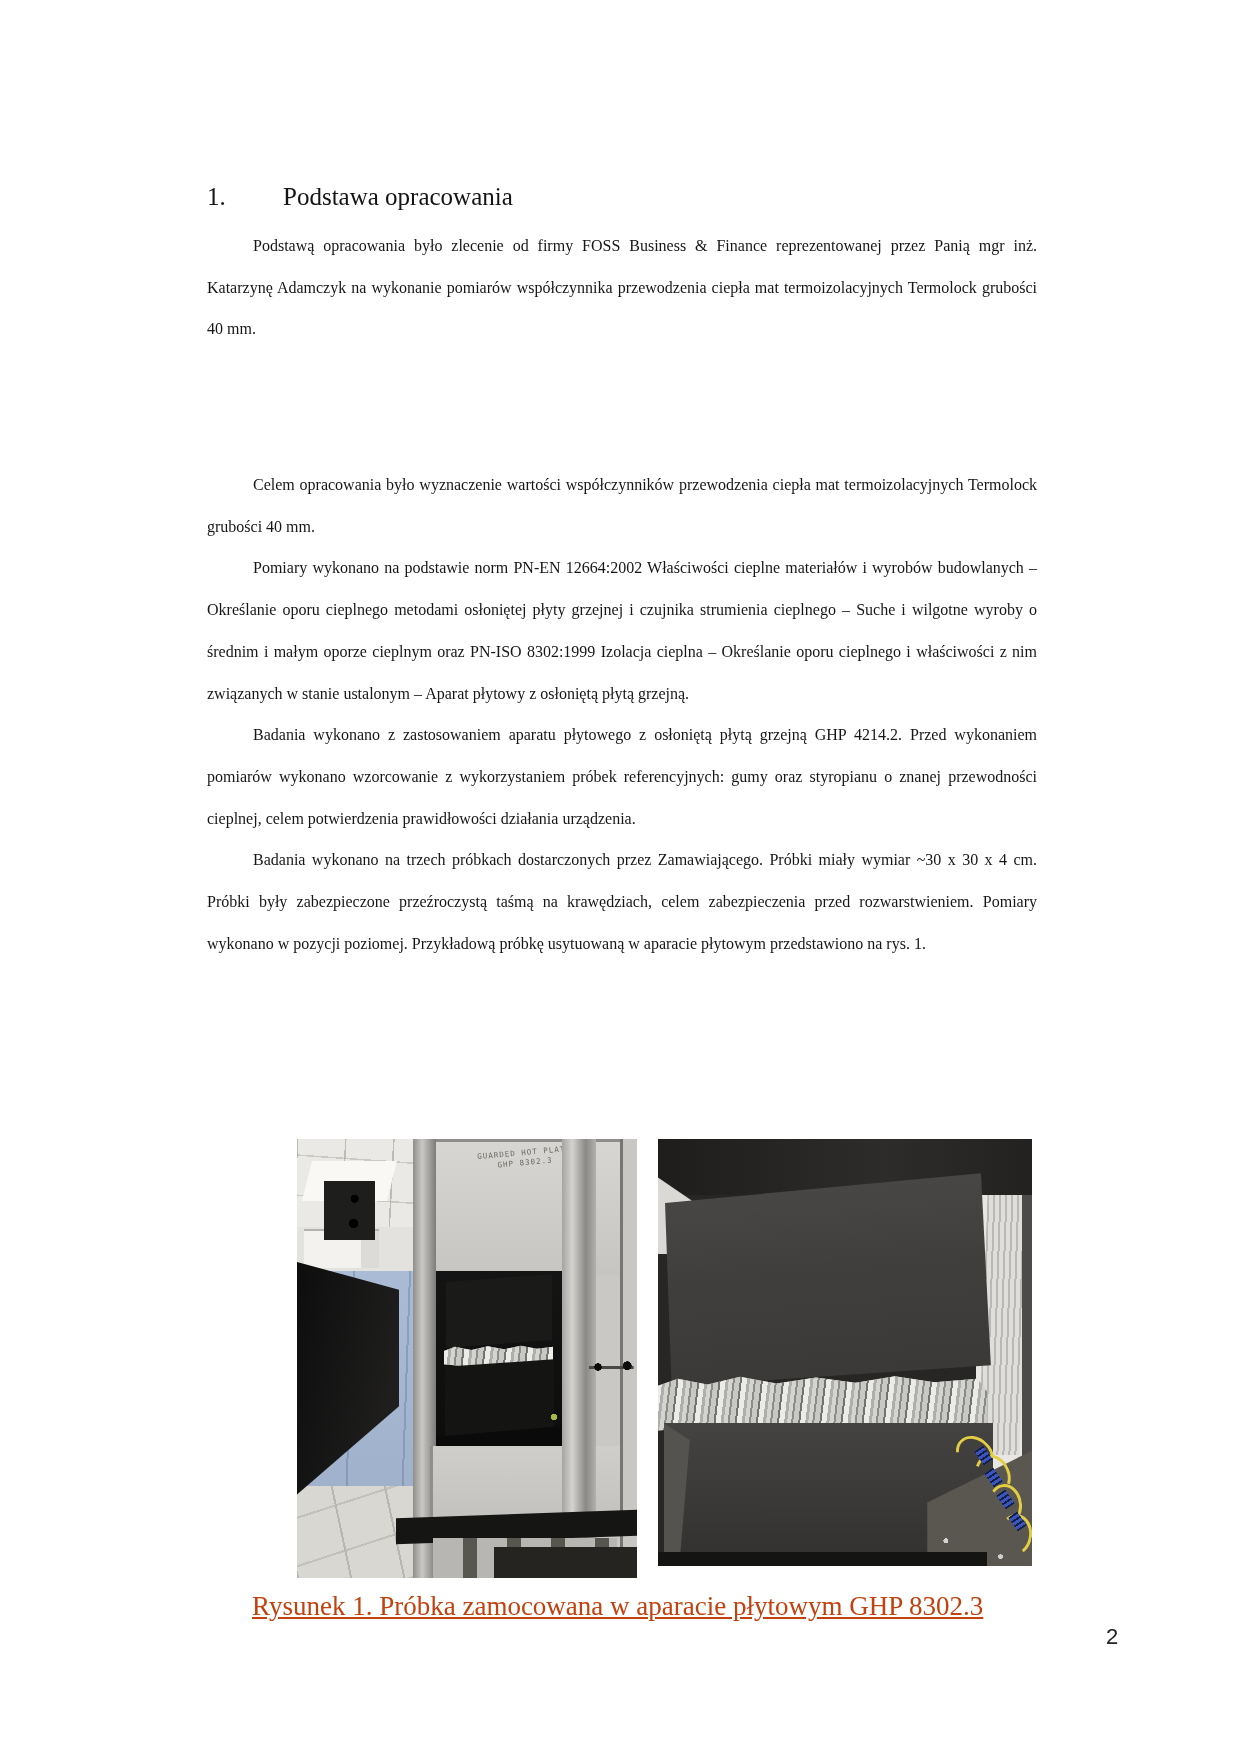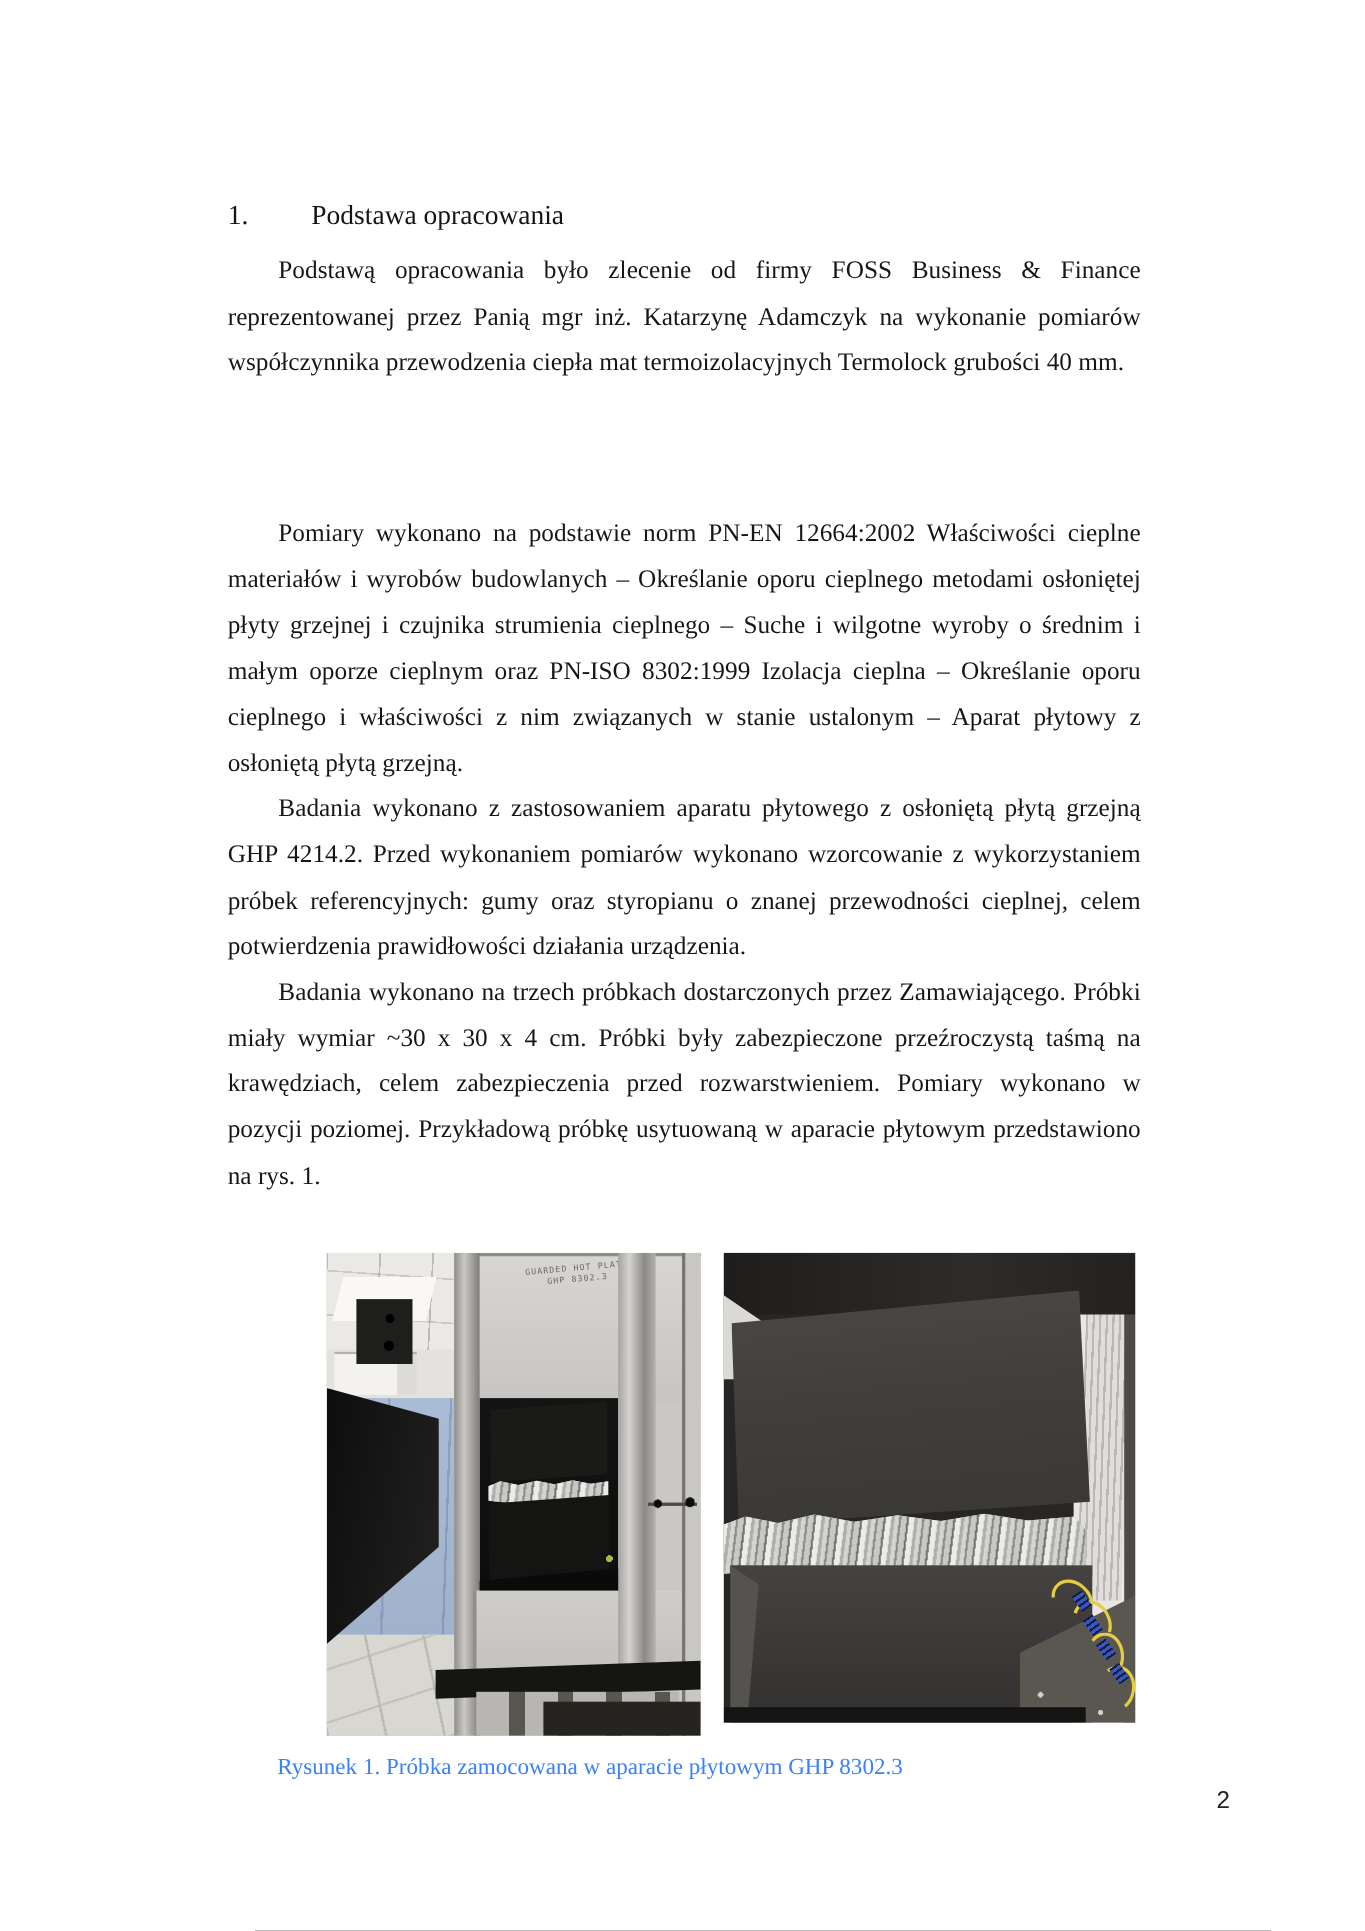--- a/index.html
+++ b/index.html
@@ -10,30 +10,30 @@
   }
   
   .sec-heading {
     position:absolute; left:207px; width:830px;
     font-size:25px; line-height:30px; font-weight:normal; color:#141414;
   }
   .sec-num { display:inline-block; width:76px; }
   .sec2 .sec-num { width:62px; }
   .body-block {
     position:absolute; left:207px; width:830px;
-    font-size:23px; line-height:41.7px; color:#161616;
+    font-size:16px; line-height:41.7px; color:#161616;
   }
   .body-block p { margin:0; text-align:justify; text-indent:46px; }
   #sec1-heading { top:182px; }
   #sec1-body    { top:225px; }
   #sec2-heading { top:421px; }
   #sec2-body    { top:464px; }
   .fig-caption {
     position:absolute; left:252px; top:1592px; width:830px;
-    font-size:21px; line-height:28px; color:#3b82f6;
+    font-size:27px; line-height:28px; color:#c2410c;text-decoration:underline;
   }
   .page-num {
     position:absolute; left:1106px; top:1624px;
     font-family:"Liberation Sans", sans-serif; font-size:22px; color:#222;
   }
 
   
   .photo { position:absolute; overflow:hidden; background:#c9c8c4; }
   #photo-left  { left:297px; top:1139px; width:340px; height:439px; }
   #photo-right { left:658px; top:1139px; width:374px; height:427px; background:#272625; }
@@ -138,20 +138,21 @@
 <div class="page">
 
   <div class="sec-heading sec1" id="sec1-heading">
     <span class="sec-num">1.</span><span>Podstawa opracowania</span>
   </div>
   <div class="body-block" id="sec1-body">
     <p>Podstawą opracowania było zlecenie od firmy FOSS Business &amp; Finance reprezentowanej przez Panią mgr inż. Katarzynę Adamczyk na wykonanie pomiarów współczynnika przewodzenia ciepła mat termoizolacyjnych Termolock grubości 40 mm.</p>
   </div>
 
   <div class="body-block" id="sec2-body">
+    <p>Celem opracowania było wyznaczenie wartości współczynników przewodzenia ciepła mat termoizolacyjnych Termolock grubości 40 mm.</p>
     <p>Pomiary wykonano na podstawie norm PN-EN 12664:2002 Właściwości cieplne materiałów i wyrobów budowlanych – Określanie oporu cieplnego metodami osłoniętej płyty grzejnej i czujnika strumienia cieplnego – Suche i wilgotne wyroby o średnim i małym oporze cieplnym oraz PN-ISO 8302:1999 Izolacja cieplna – Określanie oporu cieplnego i właściwości z nim związanych w stanie ustalonym – Aparat płytowy z osłoniętą płytą grzejną.</p>
     <p>Badania wykonano z zastosowaniem aparatu płytowego z osłoniętą płytą grzejną GHP 4214.2. Przed wykonaniem pomiarów wykonano wzorcowanie z wykorzystaniem próbek referencyjnych: gumy oraz styropianu o znanej przewodności cieplnej, celem potwierdzenia prawidłowości działania urządzenia.</p>
     <p>Badania wykonano na trzech próbkach dostarczonych przez Zamawiającego. Próbki miały wymiar ~30 x 30 x 4 cm. Próbki były zabezpieczone przeźroczystą taśmą na krawędziach, celem zabezpieczenia przed rozwarstwieniem. Pomiary wykonano w pozycji poziomej. Przykładową próbkę usytuowaną w aparacie płytowym przedstawiono na rys. 1.</p>
   </div>
 
   <div class="photo" id="photo-left">
     <div class="layer lp-ceiling"></div>
     <div class="layer lp-light"></div>
     <div class="layer lp-wall-left"></div>
     <div class="layer lp-machine"></div>

